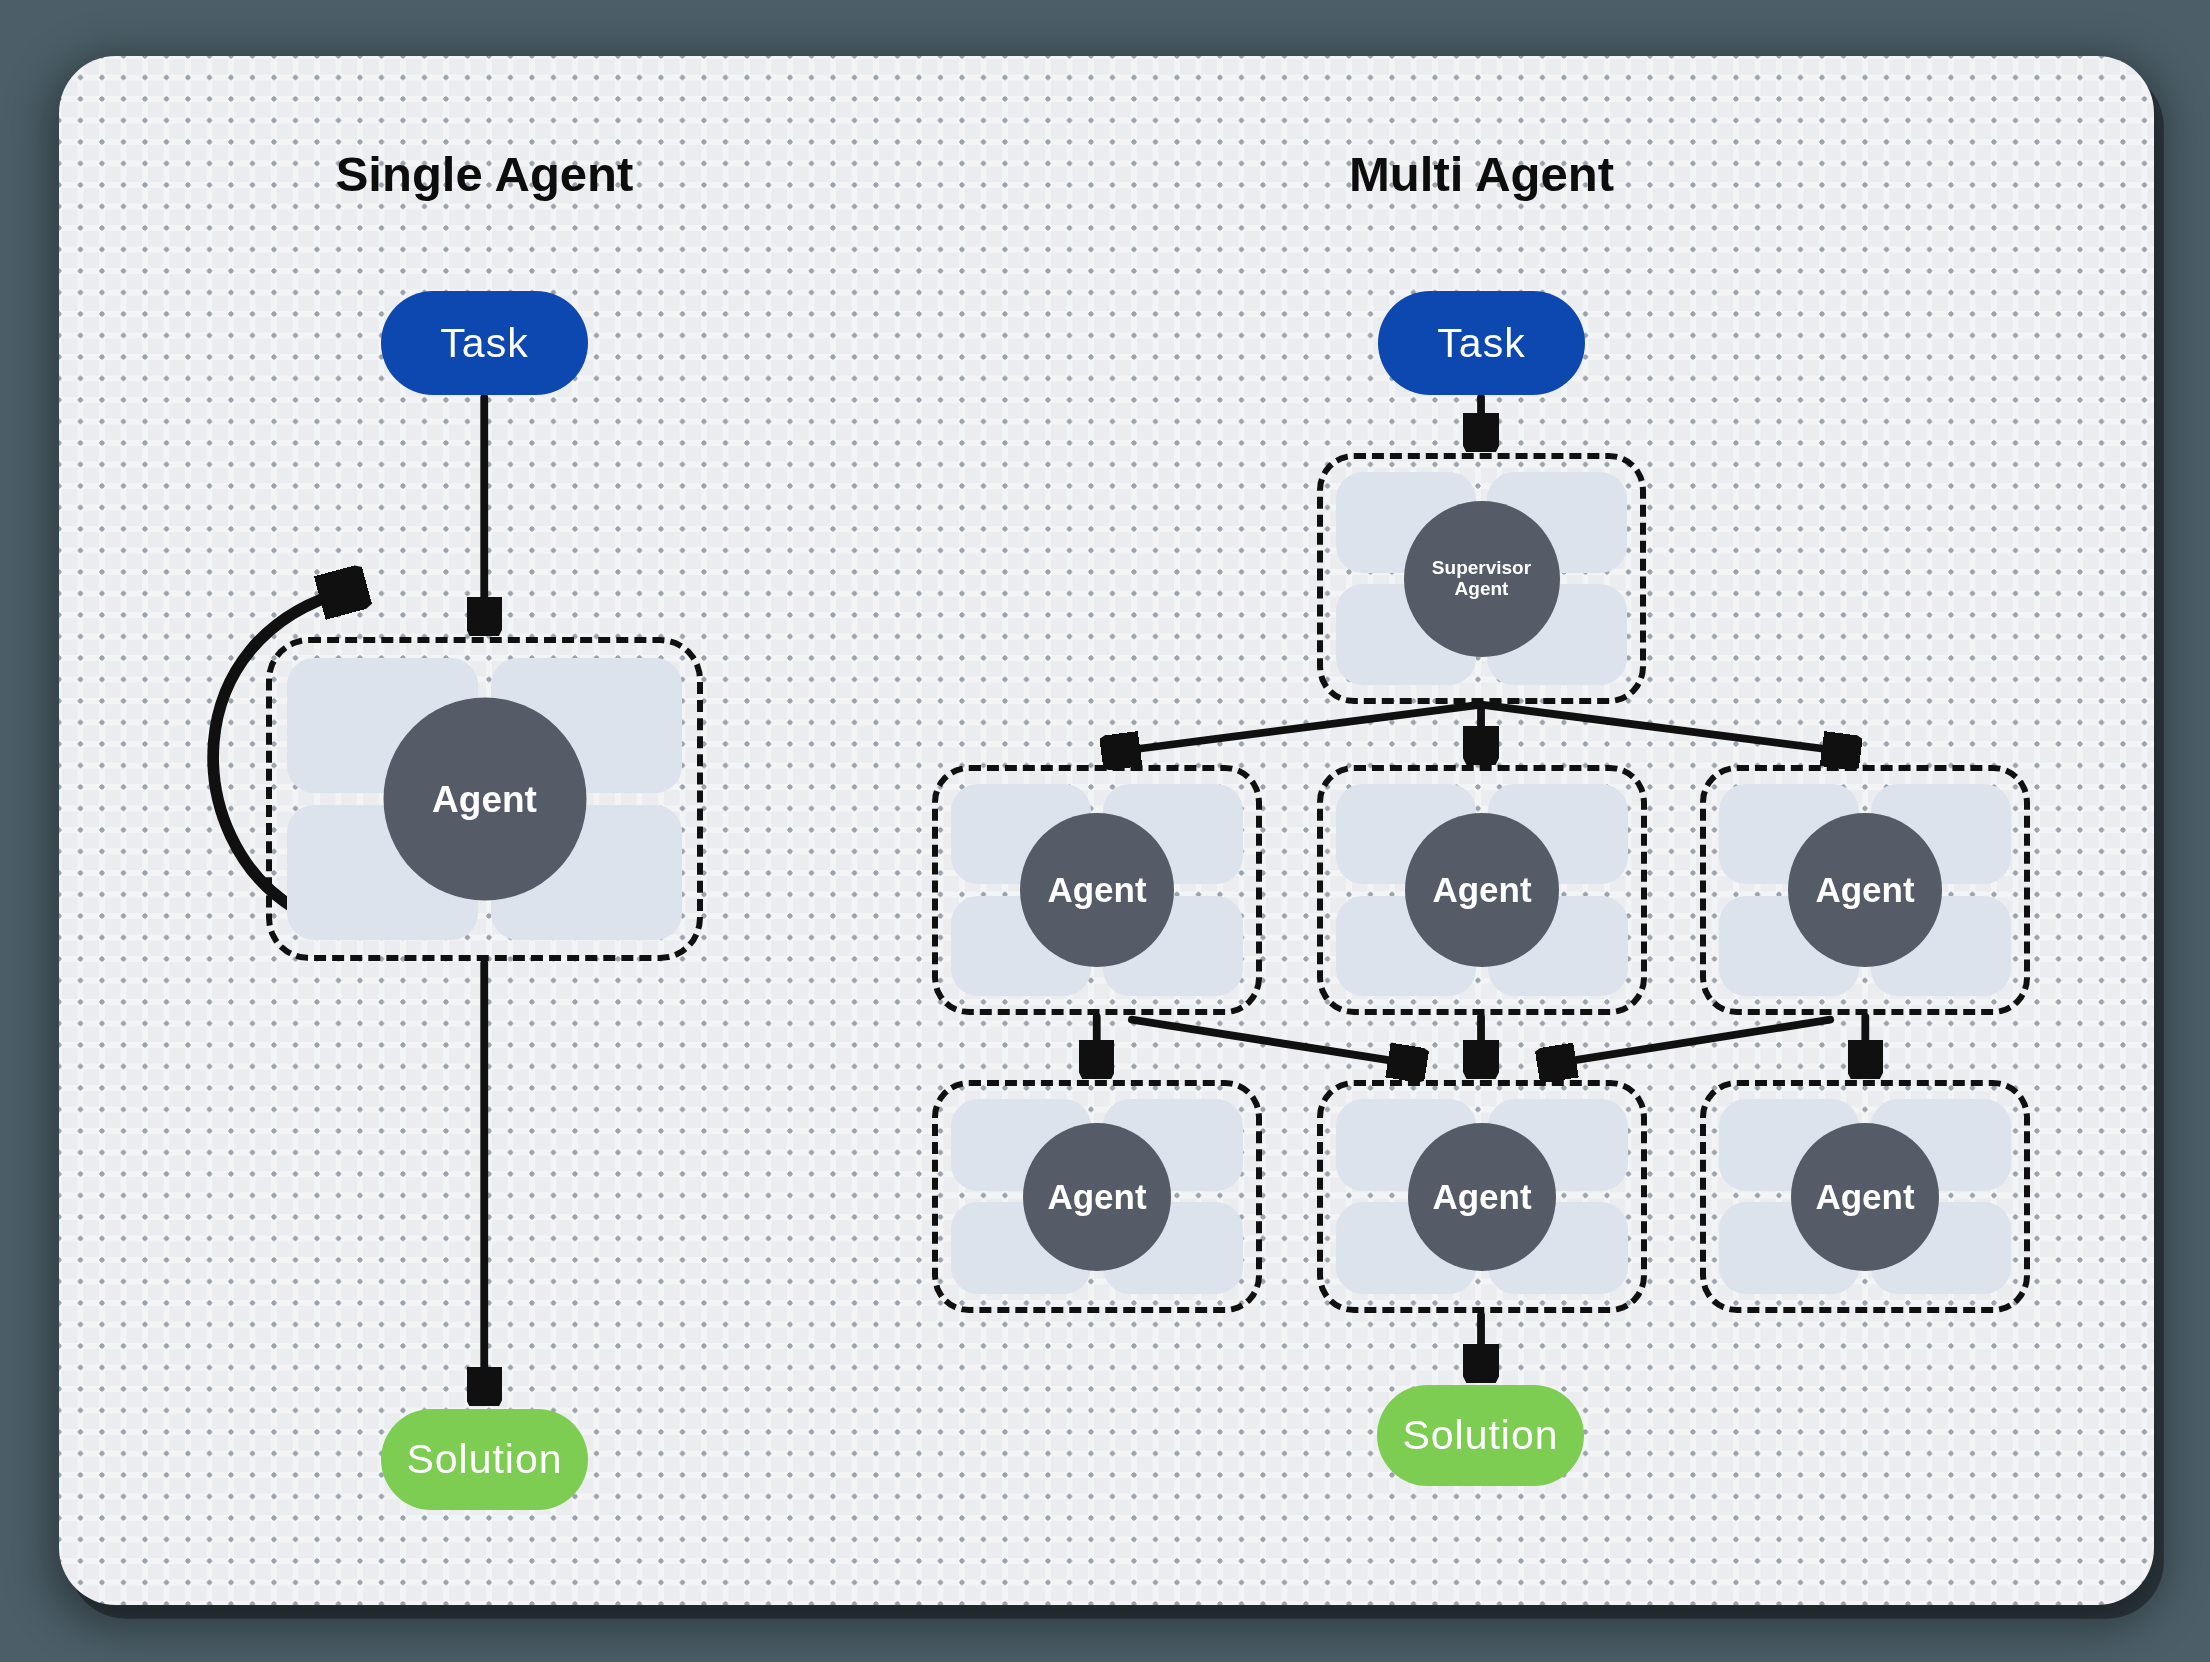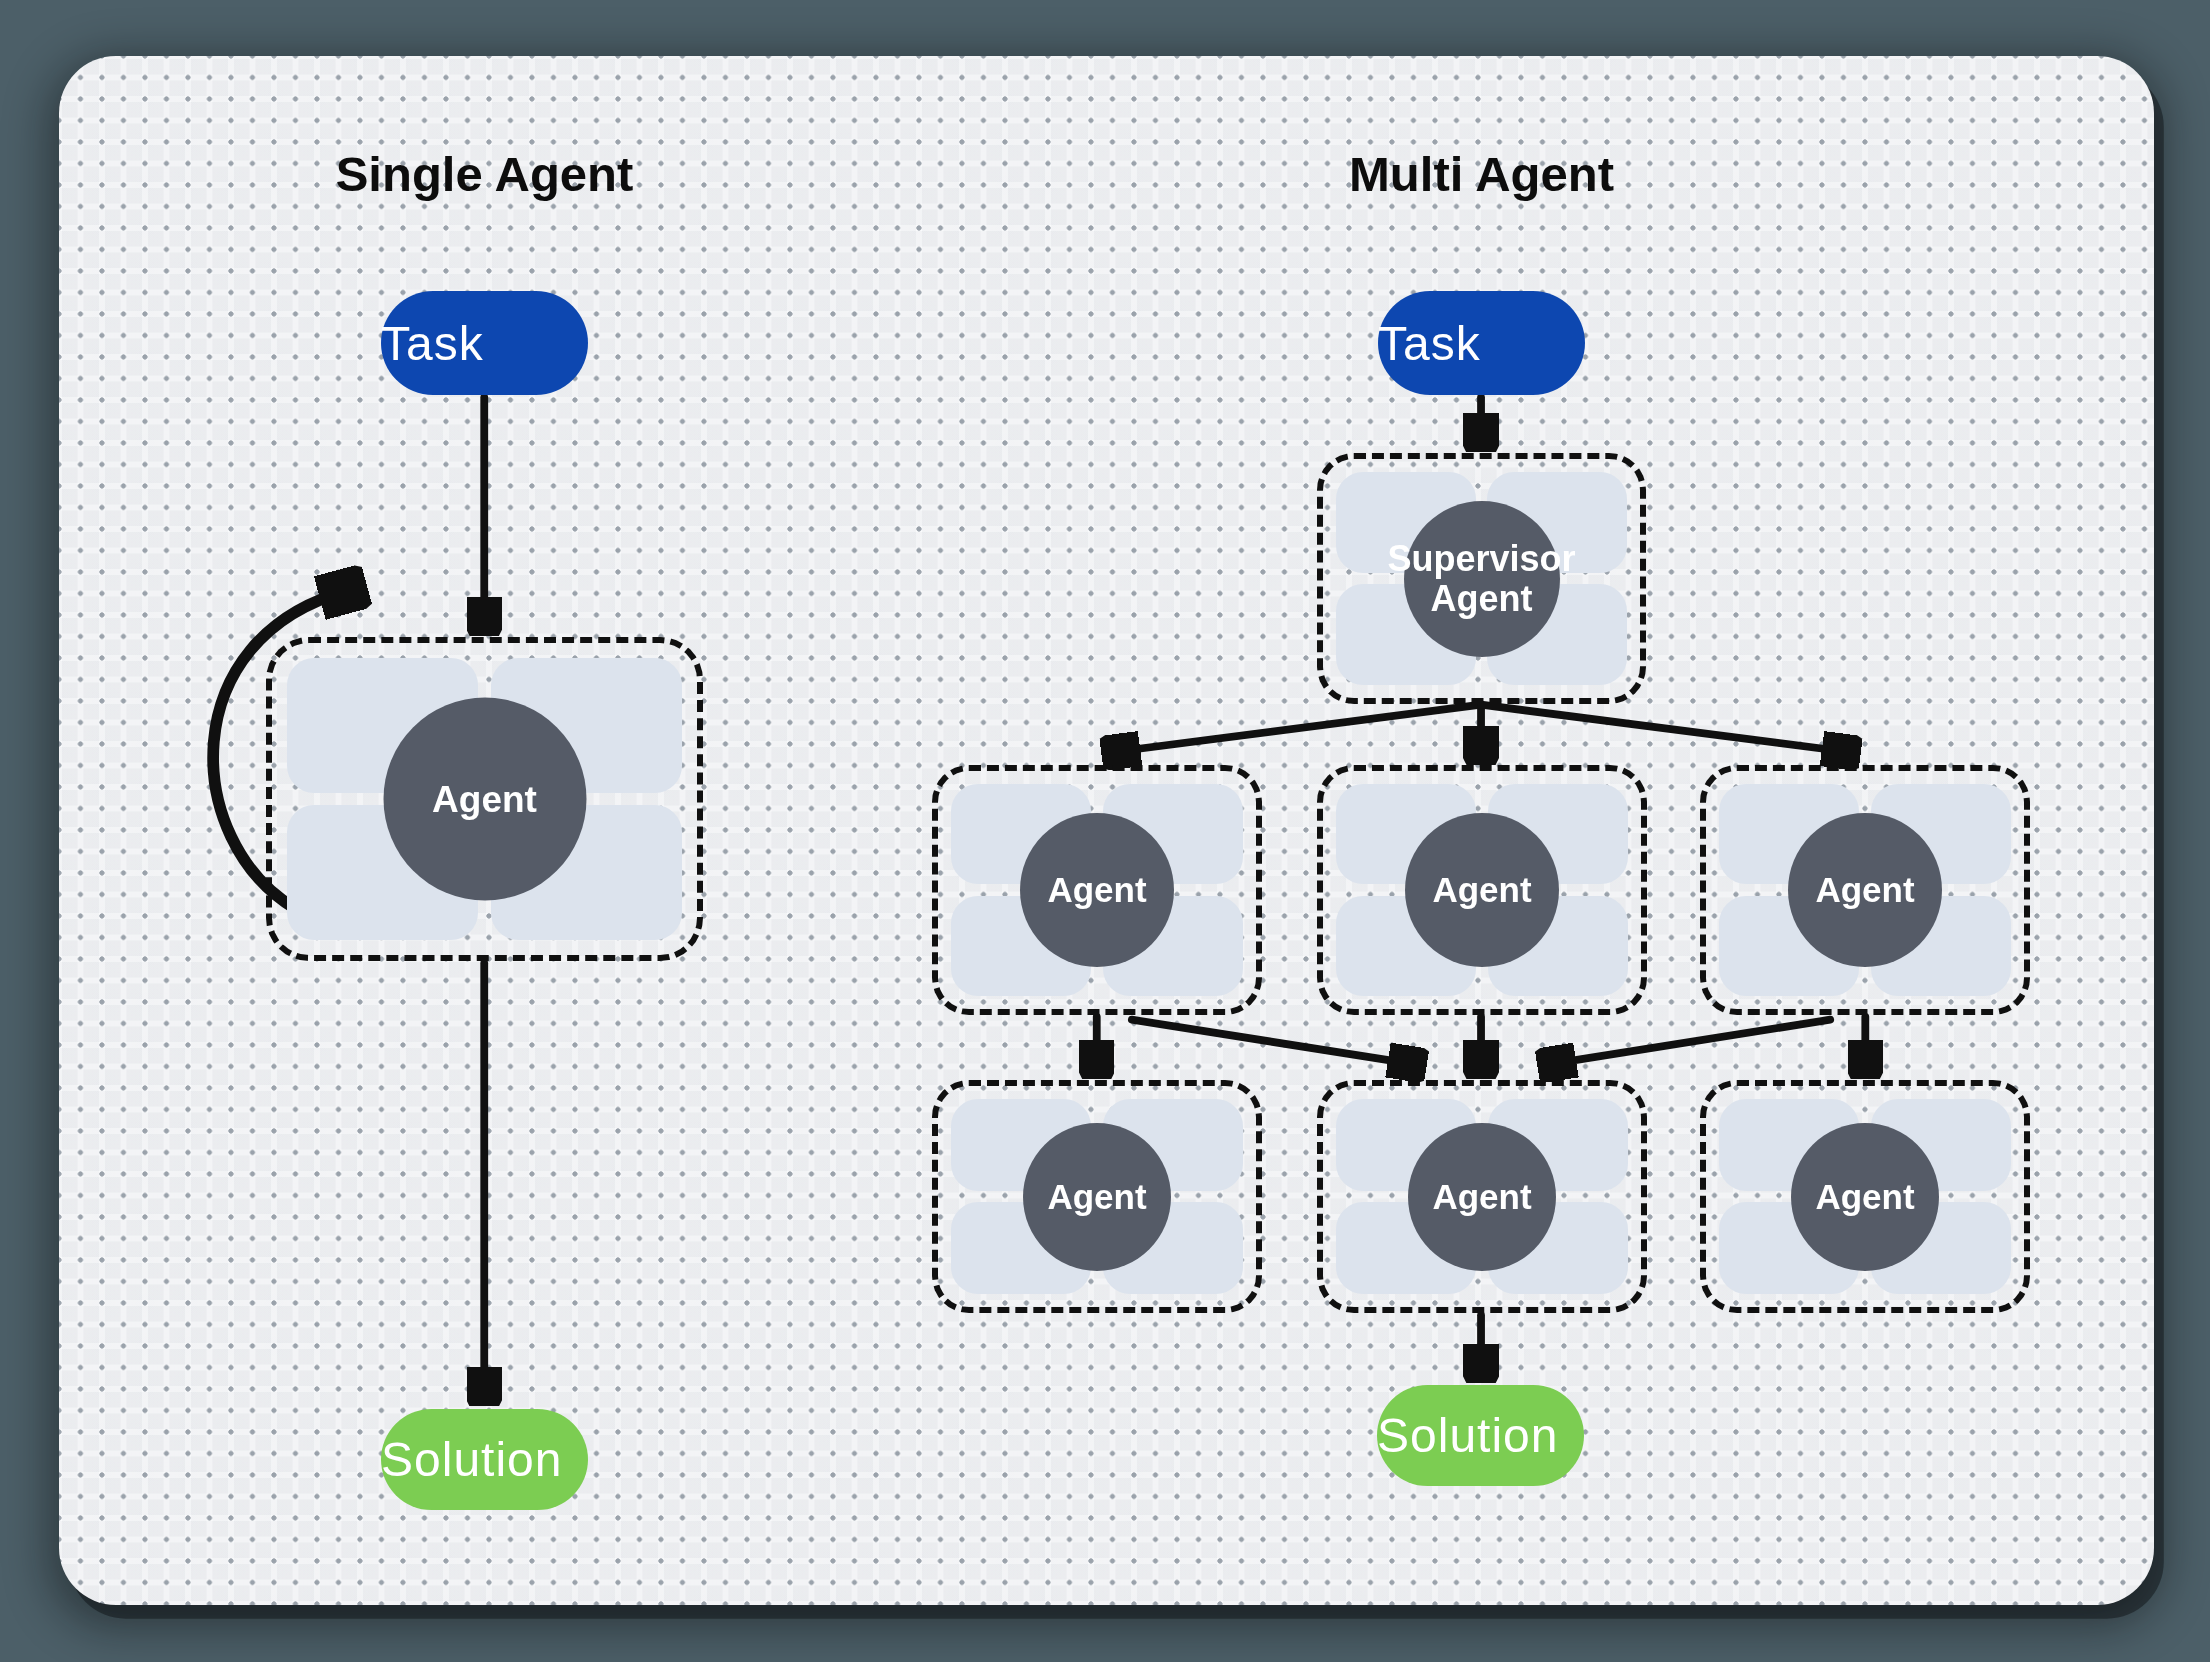--- a/index.html
+++ b/index.html
@@ -24,22 +24,22 @@
     box-shadow:9.8px 13.7px 0 rgba(8,10,12,0.42), 0 11.7px 45px 9.8px rgba(8,10,12,0.45);
   }
   .title{
     position:absolute;width:449px;text-align:center;
     font-size:49px;font-weight:700;color:var(--title-text);letter-spacing:0;
   }
   .title.left{left:201px;top:90px;}
   .title.right{left:1198px;top:90px;}
   .pill{
     position:absolute;width:207px;height:104px;border-radius:53px;
-    display:flex;align-items:center;justify-content:flex-start;
-    color:var(--label-text);font-size:48px;font-weight:400;letter-spacing:1px;
+    display:flex;align-items:center;justify-content:center;
+    color:var(--label-text);font-size:41px;font-weight:400;letter-spacing:1px;
   }
   .pill.task{background:var(--task-fill);}
   .pill.solution{background:var(--solution-fill);height:101px;border-radius:51px;}
   .pill.task.l{left:322px;top:235px;}
   .pill.task.r{left:1319px;top:235px;}
   .pill.solution.l{left:322px;top:1353px;}
   .pill.solution.r{left:1318px;top:1329px;}
   .agent-box{
     position:absolute;border:6.8px dashed var(--arrow);border-radius:43px;background:transparent;
   }
@@ -51,21 +51,21 @@
   .agent-box .circle{
     position:absolute;left:50%;top:50%;transform:translate(-50%,-50%);
     background:var(--agent-circle);border-radius:50%;
     display:flex;flex-direction:column;align-items:center;justify-content:center;
     color:var(--label-text);font-weight:700;text-align:center;
   }
   .box-big{left:207px;top:581px;width:437px;height:324px;}
   .box-big .circle{width:203px;height:203px;font-size:37px;}
   .box-sup{left:1258px;top:397px;width:329px;height:251px;border-radius:37px;}
   .box-sup .tools{inset:12.7px;gap:10.7px;}
-  .box-sup .circle{width:156px;height:156px;font-size:36px;line-height:1.1;}
+  .box-sup .circle{width:156px;height:156px;font-size:19px;line-height:1.1;}
   .box-sm{width:330px;height:250px;border-radius:37px;}
   .box-sm .tools{inset:12.7px;gap:11.7px;}
   .box-sm .circle{width:154px;height:154px;font-size:35px;}
   .box-xs{width:330px;height:233px;border-radius:37px;}
   .box-xs .tools{inset:12.7px;gap:11.7px;}
   .box-xs .circle{width:148px;height:148px;font-size:35px;}
   .r1{top:709px;} .r2{top:1024px;}
   .c1{left:873px;} .c2{left:1258px;} .c3{left:1641px;}
   svg.arrows{position:absolute;left:0;top:0;width:2095px;height:1549px;pointer-events:none;}
   svg.arrows path{stroke:var(--arrow);fill:none;stroke-width:8;stroke-linecap:round;}

